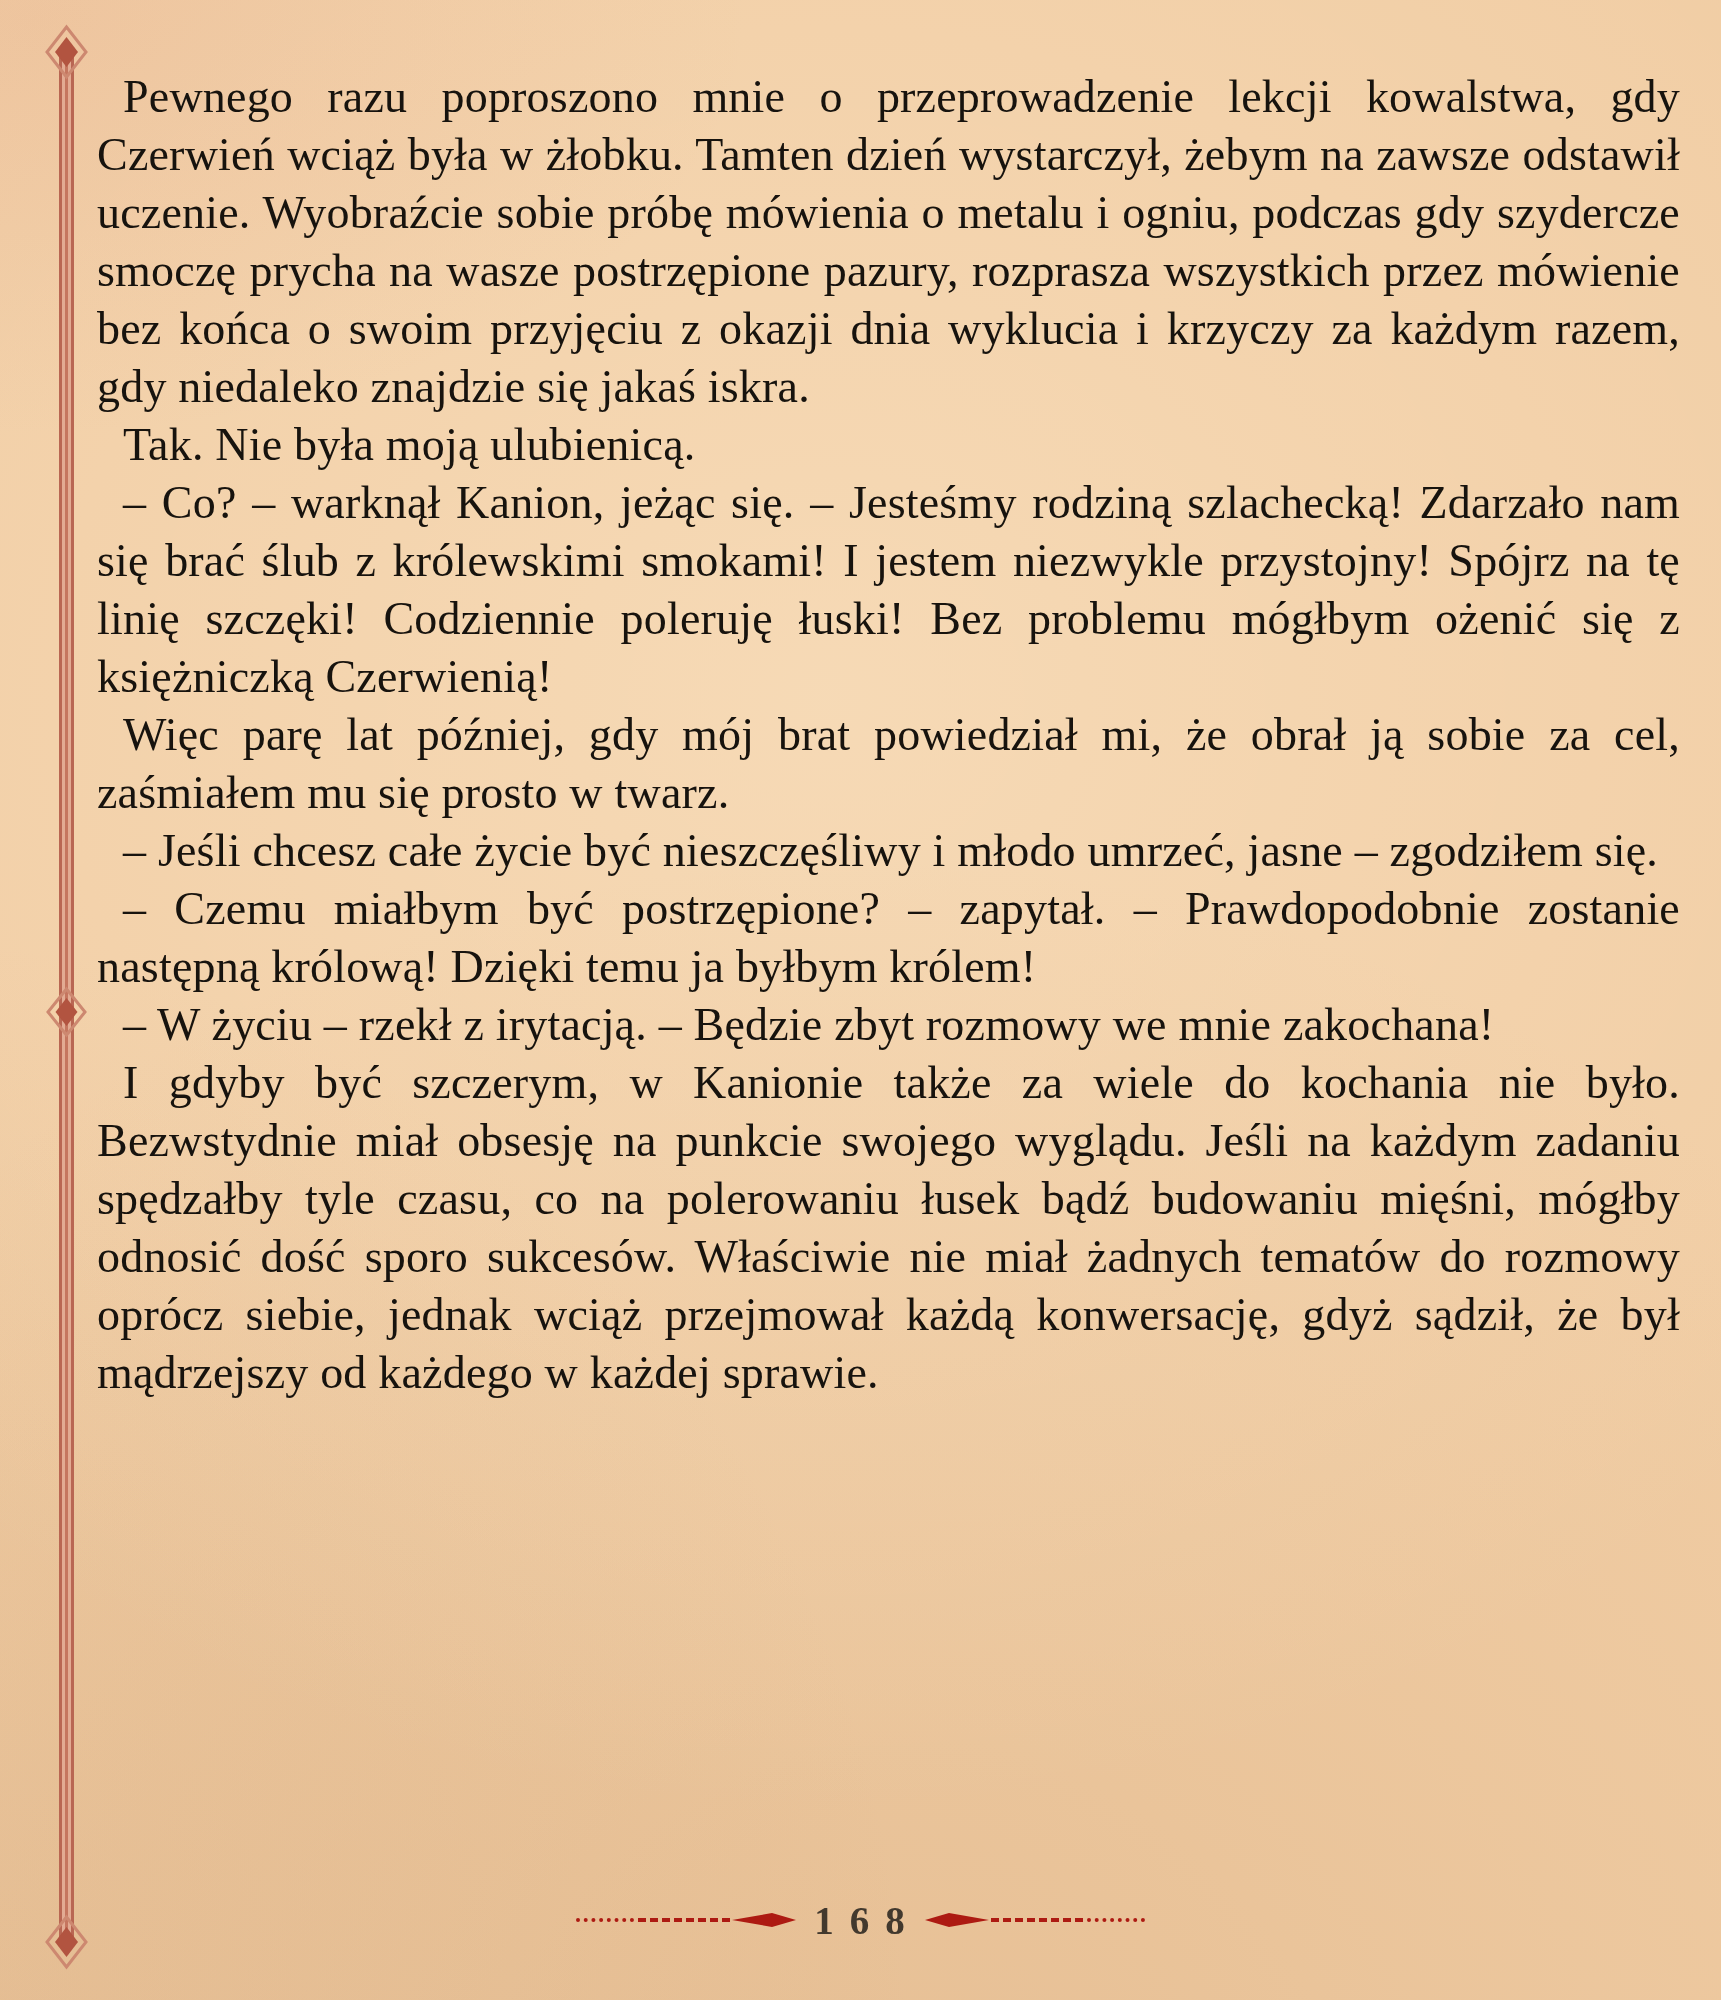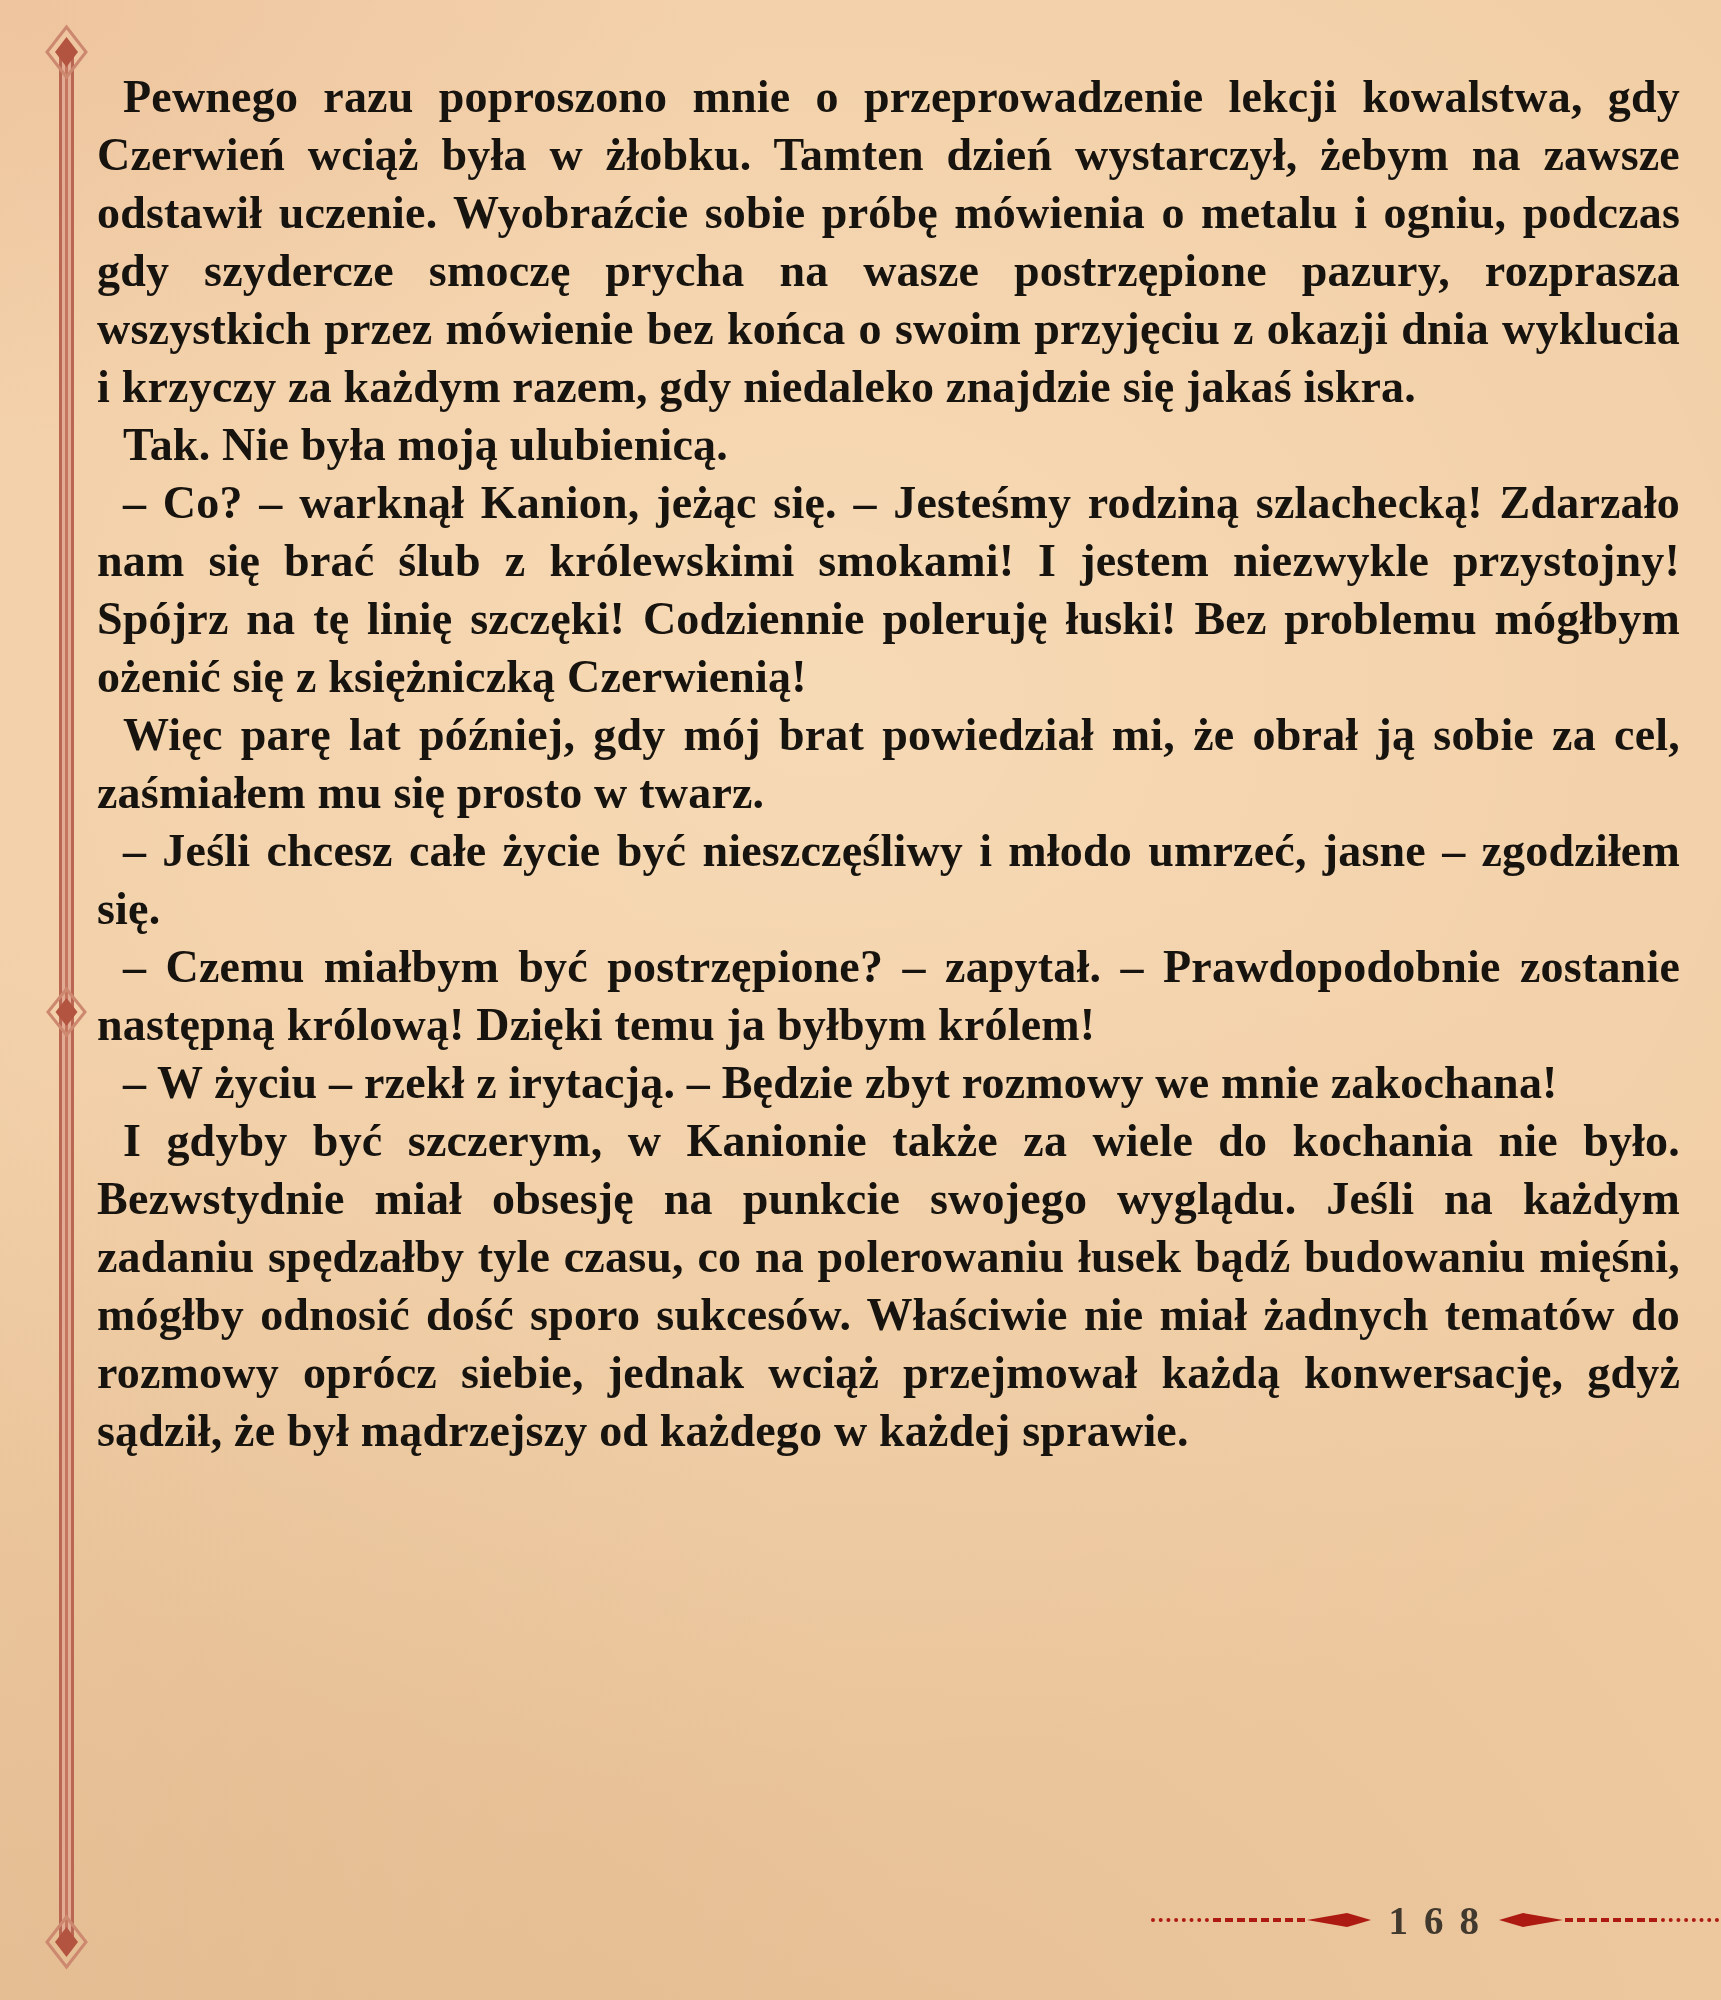--- a/index.html
+++ b/index.html
@@ -29,27 +29,27 @@
   .diamond.mid{top:984px;}
   .diamond.bot{top:1914px;}
 
   
   .text-block{
     position:absolute;left:97px;top:68px;width:1583px;
     font-size:46px;line-height:58px;color:#17130e;
     text-align:justify;text-align-last:left;
     letter-spacing:0.2px;
   }
-  .text-block p{margin:0;text-indent:26px;font-weight:bold;}
+  .text-block p{margin:0;text-indent:26px;}
   .italic{font-style:italic;}
 
   
   .footer{
     position:absolute;left:0;top:1896px;width:1721px;height:48px;
-    display:flex;align-items:center;justify-content:flex-end;
+    display:flex;align-items:center;justify-content:center;
   }
   .footer .seg{display:inline-block;height:0;margin:0 2px;}
   .dots{width:58px;border-top:4px dotted #ad1a12;}
   .dashes{width:92px;border-top:4px dashed #ad1a12;}
   .page-number{
     color:#42392e;font-size:39px;line-height:39px;
     letter-spacing:16px;margin:0 4px 0 18px;font-weight:bold;
   }
   .kite{display:inline-block;}
 </style>

